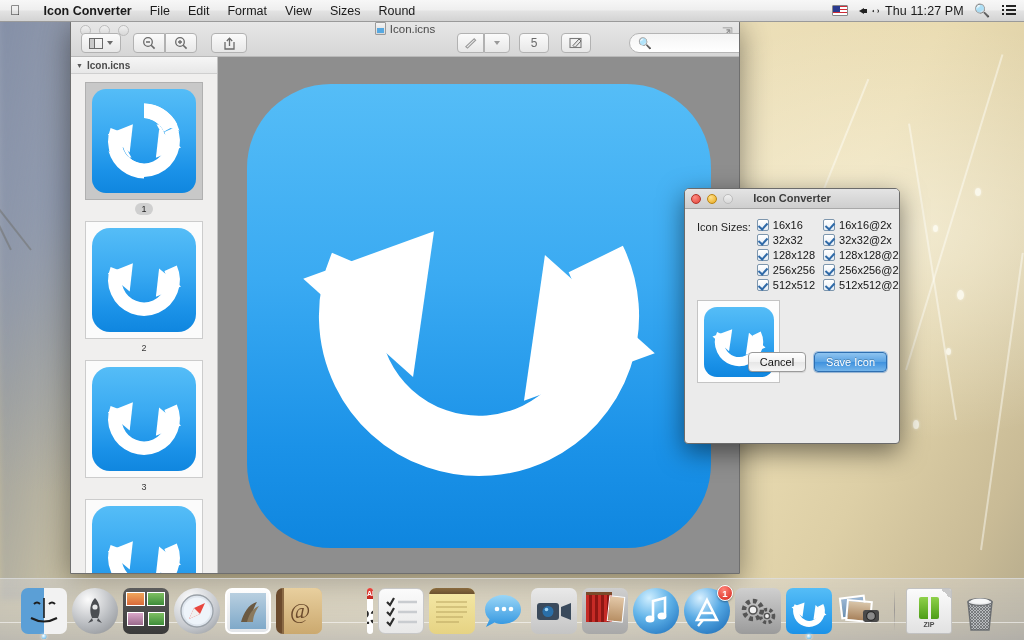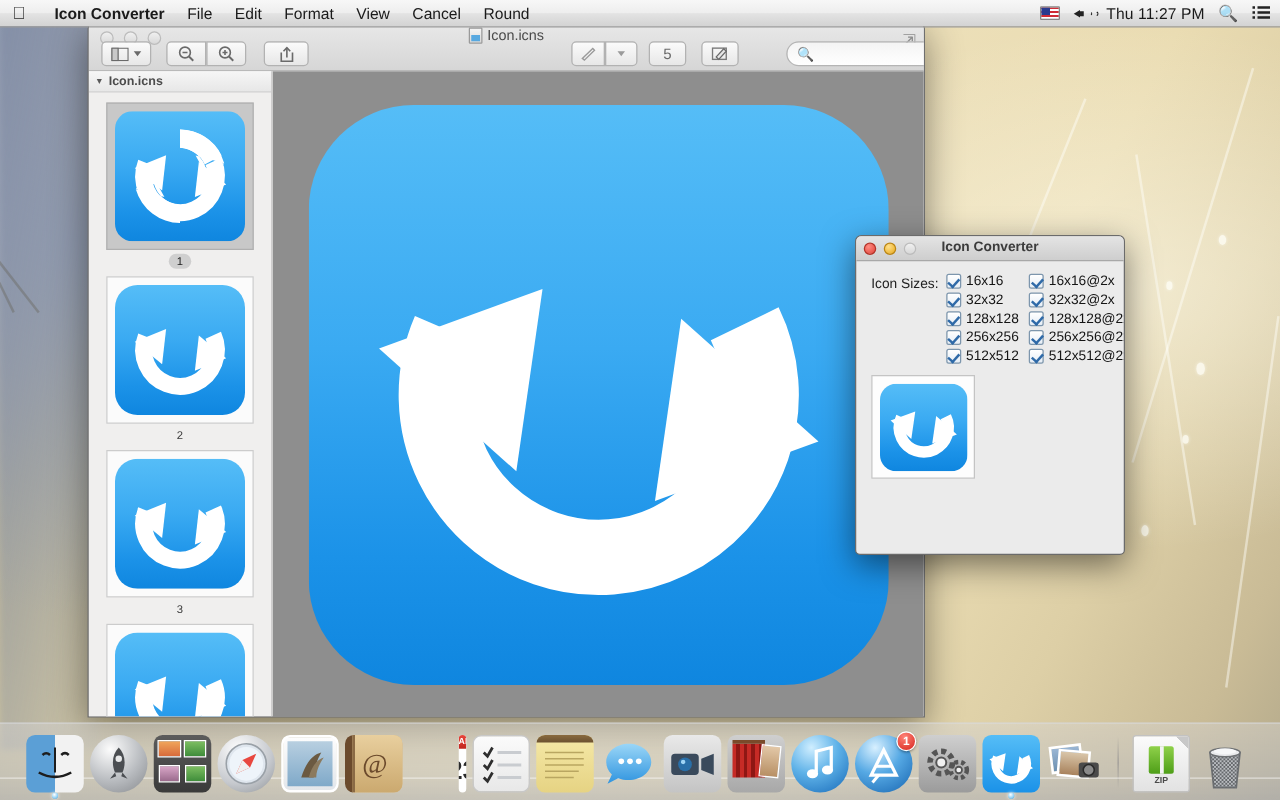--- a/index.html
+++ b/index.html
@@ -313,21 +313,21 @@
   <div class="drop" style="left:913px;top:420px;width:6px;height:9px;"></div>
 </div>
 
 <div id="menubar">
   <span class="apple"></span>
   <span class="mi app">Icon Converter</span>
   <span class="mi">File</span>
   <span class="mi">Edit</span>
   <span class="mi">Format</span>
   <span class="mi">View</span>
-  <span class="mi">Cancel</span>
+  <span class="mi">Sizes</span>
   <span class="mi">Round</span>
   <span class="right">
     <span class="flagicon"></span>
     <span class="volicon">
       <i class="spk"></i>
         <i class="w1"></i>
         <i class="w2"></i>
     </span>
     <span class="clock">Thu 11:27 PM</span>
     <span class="searchglyph">🔍</span>
@@ -570,20 +570,24 @@
           <div class="plate"></div>
           <svg viewBox="0 0 100 100">
               <circle cx="50" cy="50" r="28" fill="none" stroke="#fff" stroke-width="13" stroke-dasharray="112 64" transform="rotate(-26 50 50)"></circle>
               <path d="M16 36 L46 36 L31 64 Z" fill="#fff" transform="rotate(-20 31 50)"></path>
               <path d="M54 64 L84 64 L69 36 Z" fill="#fff" transform="rotate(-20 69 50)"></path>
             </svg>
         </div>
       </div>
     </div>
 
+    <div class="btnrow">
+      <div class="btn">Cancel</div>
+      <div class="btn default">Save Icon</div>
+    </div>
   </div>
 </div>
 
 <div id="dock">
   <div class="shelf"></div>
 
   <div class="dockicon">
     <div class="inner" style="background:linear-gradient(to right,#5b9fd6 0 50%,#f2f2f2 50% 100%);">
       <svg viewBox="0 0 46 46" width="46" height="46">
         <path d="M13 16 q3 -3 6 0" stroke="#1d1d1d" stroke-width="2" fill="none"></path>

